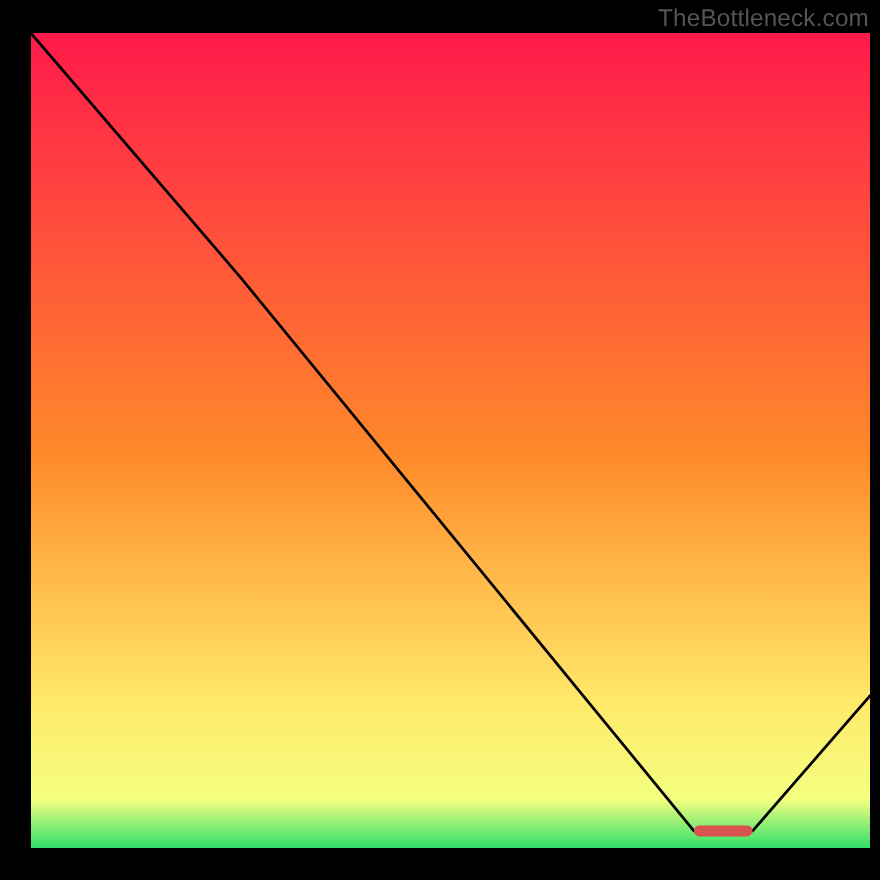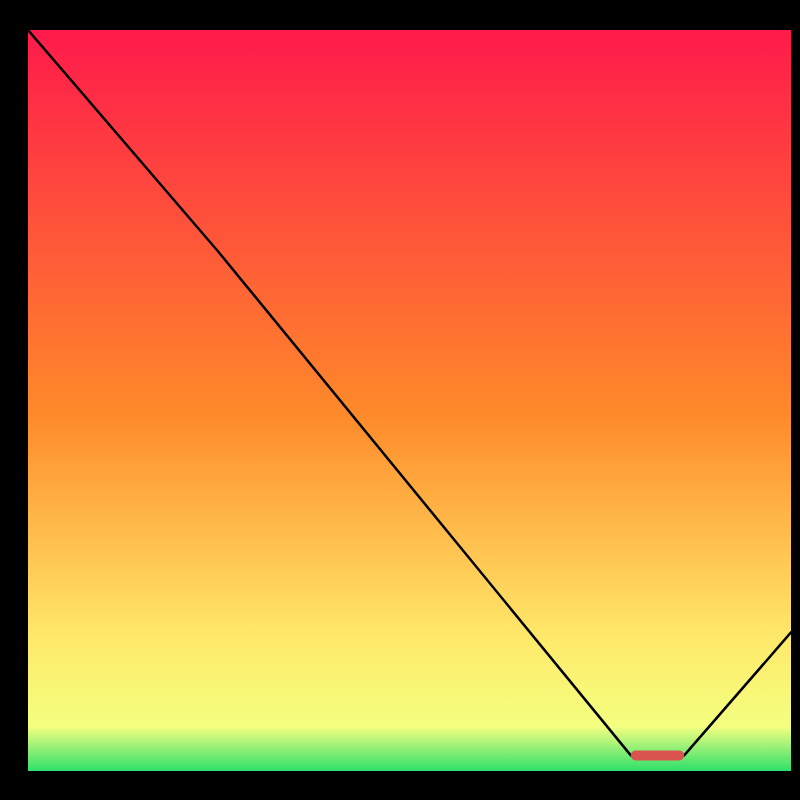--- a/index.html
+++ b/index.html
@@ -32,20 +32,21 @@
     width: 763px;
     height: 741px;
     background: #000000;
     overflow: hidden;
   }
 </style>
 </head>
 <body>
 
 <div class="frame">
+  <div class="watermark">TheBottleneck.com</div>
 
   <div class="plot">
     <svg id="chart-svg" viewBox="0 0 763 741" preserveAspectRatio="none" width="763" height="741">
       <defs>
         <linearGradient id="bg-grad" x1="0" y1="0" x2="0" y2="1">
             <stop offset="0%" stop-color="#ff1a4b"></stop>
             <stop offset="52%" stop-color="#ff8a2a"></stop>
             <stop offset="82%" stop-color="#ffe96a"></stop>
             <stop offset="94%" stop-color="#f4ff80"></stop>
             <stop offset="100%" stop-color="#2fe06a"></stop>

